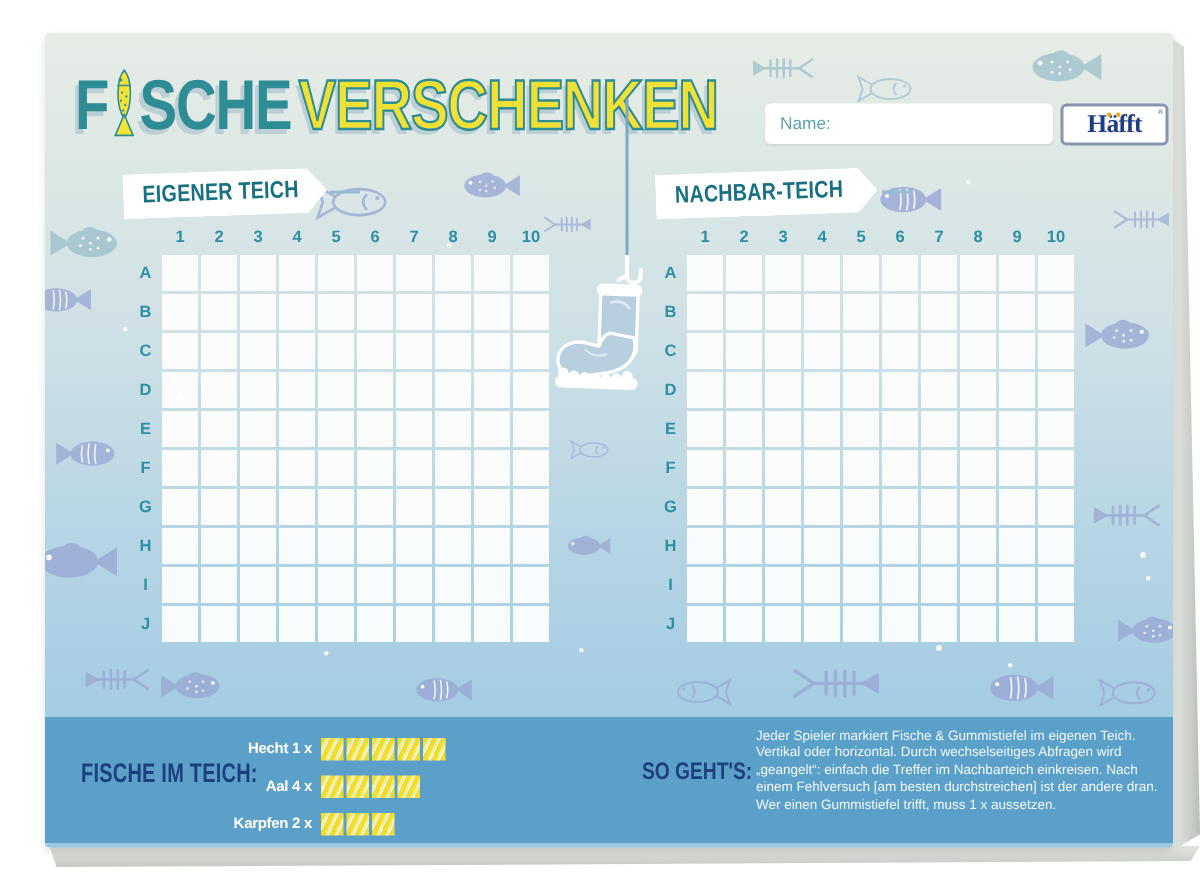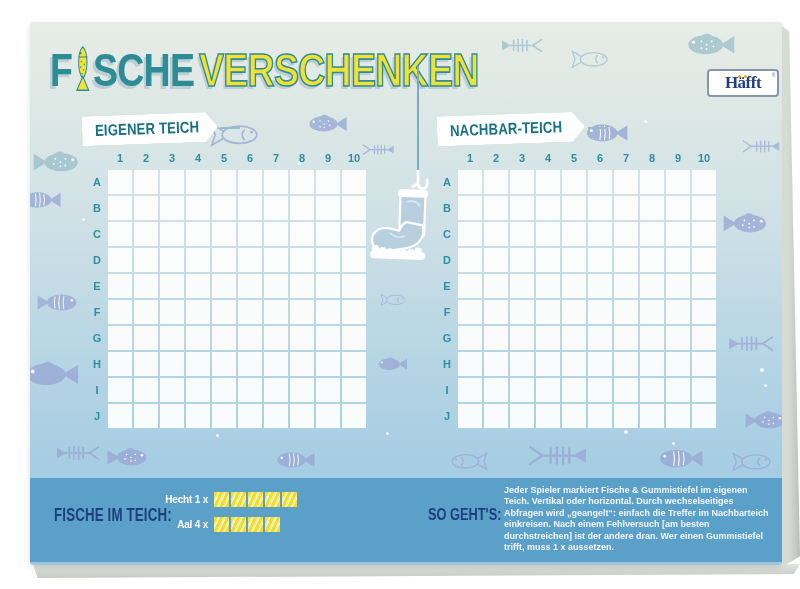--- a/index.html
+++ b/index.html
@@ -90,21 +90,21 @@
           white-space:nowrap; letter-spacing:-0.2px; }
   .sqs { display:flex; gap:2px; }
   .sq { width:15px; height:15px; display:block; }
   .sq.yellow { background:
       repeating-linear-gradient(115deg,#f2dd2e 0 3px,#f8ef7d 3px 4.5px,rgba(255,255,255,.85) 4.5px 5.5px); }
   .sq.teal { background:
       repeating-linear-gradient(115deg,#1c7e74 0 2.5px,#9fd0c6 2.5px 4px,rgba(255,255,255,.9) 4px 5.5px); }
   .sogehts { position:absolute; left:398px; top:28px; font-size:16px; font-weight:bold;
              color:#1e3f7e; transform:scaleX(.8); transform-origin:left top; white-space:nowrap; }
   .instructions { position:absolute; left:474px; top:7px; width:268px;
-                  font-size:9px; line-height:11.4px; font-weight:bold; color:#f2f8fb; }
+                  font-size:9px; line-height:11.4px; font-weight:normal; color:#f2f8fb; }
 </style>
 </head>
 <body>
 
 <div class="stage">
   <div class="edge-right"></div>
   <div class="edge-bottom"></div>
 
   <div class="pad">
     <div class="decor" id="decor">
@@ -463,20 +463,23 @@
             <path d="M7 13 H19" stroke="#2e8c95" stroke-width="1.2"></path>
             <circle cx="10" cy="9" r="1.3" fill="#2e8c95"></circle>
             <circle cx="11" cy="18" r=".9" fill="#2e8c95"></circle>
               <circle cx="15" cy="21" r=".9" fill="#2e8c95"></circle>
             <circle cx="10" cy="24" r=".9" fill="#2e8c95"></circle>
               <circle cx="14" cy="27" r=".9" fill="#2e8c95"></circle>
             <circle cx="12" cy="31" r=".9" fill="#2e8c95"></circle>
           </svg></span><span class="teal">SCHE</span><span class="yellow">VERSCHENKEN</span>
       </div>
 
+      <div class="namebox">
+        <span>Name:</span>
+      </div>
       <div class="brand">
         <span>Häfft</span>
         <span class="dots">
             <i></i>
             <i></i>
           </span>
         <span class="rmark">®</span>
       </div>
 
       <div class="tag tag-own">
@@ -784,19 +787,27 @@
             </div>
             <div class="lrow">
               <span class="llab">Aal 4 x</span>
               <span class="sqs">
                 <i class="sq yellow"></i>
                 <i class="sq yellow"></i>
                 <i class="sq yellow"></i>
                 <i class="sq yellow"></i>
               </span>
             </div>
+            <div class="lrow">
+              <span class="llab">Karpfen 2 x</span>
+              <span class="sqs">
+                <i class="sq yellow"></i>
+                <i class="sq yellow"></i>
+                <i class="sq yellow"></i>
+              </span>
+            </div>
           </div>
         <div class="sogehts">SO GEHT'S:</div>
         <p class="instructions">Jeder Spieler markiert Fische &amp; Gummistiefel im eigenen Teich. Vertikal oder horizontal. Durch wechselseitiges Abfragen wird „geangelt“: einfach die Treffer im Nachbarteich einkreisen. Nach einem Fehlversuch [am besten durchstreichen] ist der andere dran. Wer einen Gummistiefel trifft, muss 1 x aussetzen.</p>
       </div>
     </div>
   </div>
 </div>
 
 </body></html>

